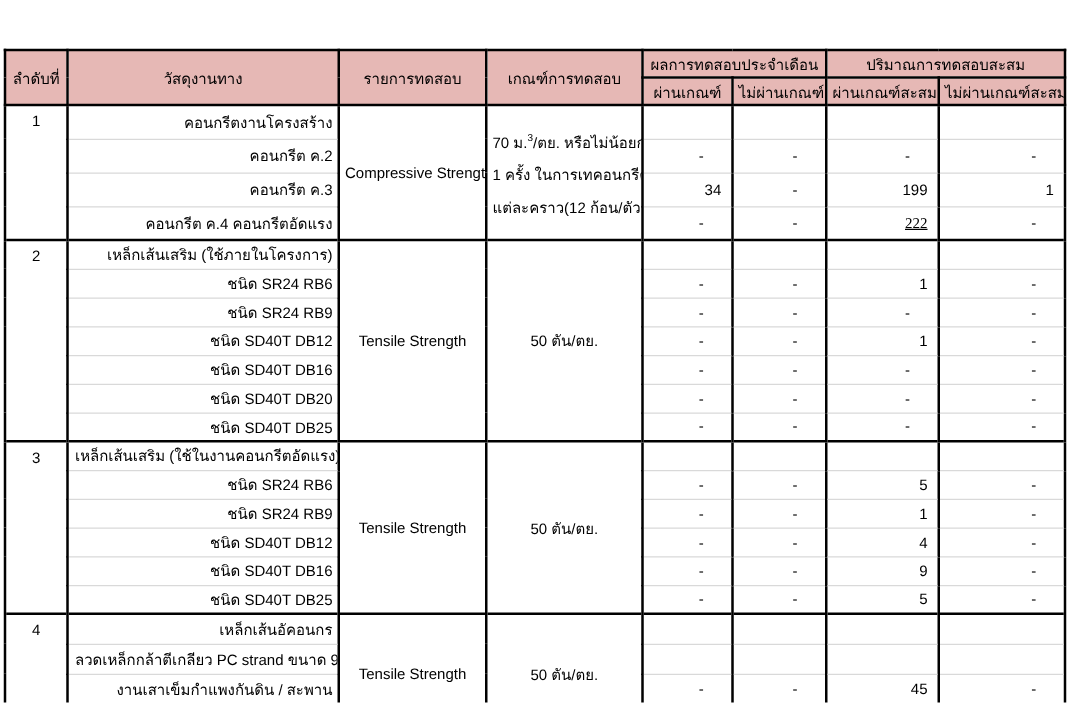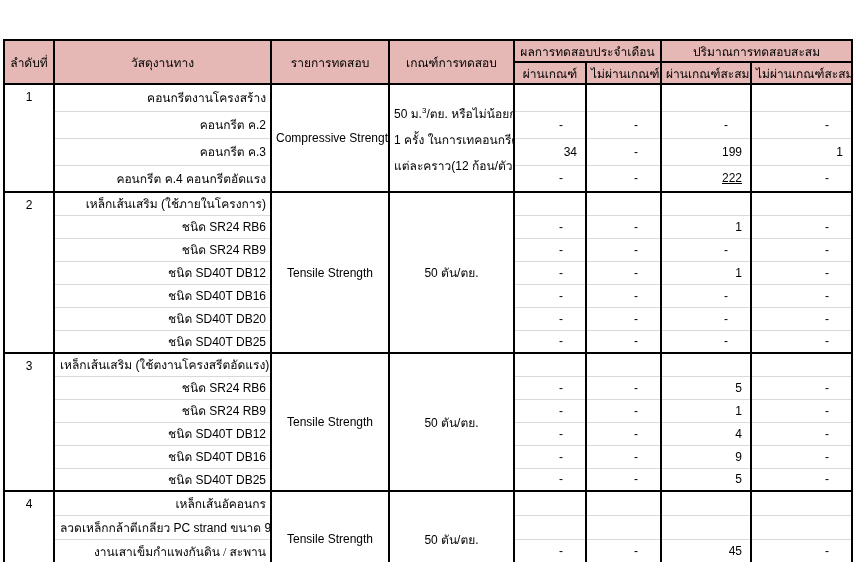--- a/index.html
+++ b/index.html
@@ -14,24 +14,24 @@
   table{border:2px solid #000;}
   tbody tr{height:23px;}
   tbody.s1 tr{height:27px;}
   tbody.s4 tr{height:24px;}
   tr.sep td{border-top:1px solid #d9d9d9;}
   td.no{text-align:center;vertical-align:top;padding-top:5px;}
   td.test,td.crit{text-align:center;vertical-align:middle;white-space:nowrap;}
   td.crit .cl{line-height:26px;}
   td.crit sup{font-size:8px;}
   td.mat{text-align:right;padding-left:5px;white-space:nowrap;}
-  td.mat.indent{padding-left:16px;font-family:Liberation Serif, serif;}
+  td.mat.indent{padding-left:16px;}
   td.val{text-align:right;padding-right:8px;white-space:nowrap;}
   td.val.dash{padding-right:22px;}
-  td.val.underline{text-decoration:underline;}
+  td.val.underline{text-decoration:underline;font-family:Liberation Serif, serif;}
 </style>
 </head>
 <body>
 
 <div class="wrap">
 <table>
   <colgroup>
     <col class="c-no">
         <col class="c-mat">
         <col class="c-test">
@@ -57,21 +57,21 @@
       <th>ไม่ผ่านเกณฑ์สะสม</th>
     </tr>
   </thead>
 
   <tbody class="s1">
     <tr>
       <td class="no" rowspan="4">1</td>
       <td class="mat">คอนกรีตงานโครงสร้าง</td>
       <td class="test" rowspan="4">Compressive Strength</td>
       <td class="crit" rowspan="4">
-        <div class="cl"><span>50 ม.</span><sup>3</sup><span>/ตย. หรือไม่น้อยกว่า</span></div>
+        <div class="cl"><span>70 ม.</span><sup>3</sup><span>/ตย. หรือไม่น้อยกว่า</span></div>
         <div class="cl">1 ครั้ง ในการเทคอนกรีต</div>
         <div class="cl">แต่ละคราว(12 ก้อน/ตัวอย่าง)</div>
       </td>
       <td class="val"></td>
       <td class="val"></td>
       <td class="val"></td>
       <td class="val"></td>
     </tr>
     <tr class="sep">
       <td class="mat">คอนกรีต ค.2</td>
@@ -147,21 +147,21 @@
       <td class="val dash">-</td>
       <td class="val dash">-</td>
       <td class="val dash">-</td>
       <td class="val dash">-</td>
     </tr>
   </tbody>
 
   <tbody class="s3">
     <tr>
       <td class="no" rowspan="6">3</td>
-      <td class="mat">เหล็กเส้นเสริม (ใช้ตงานโครงสรีตอัดแรง)</td>
+      <td class="mat">เหล็กเส้นเสริม (ใช้ในงานคอนกรีตอัดแรง)</td>
       <td class="test" rowspan="6">Tensile Strength</td>
       <td class="crit" rowspan="6">50 ตัน/ตย.</td>
       <td class="val"></td>
       <td class="val"></td>
       <td class="val"></td>
       <td class="val"></td>
     </tr>
     <tr class="sep">
       <td class="mat">ชนิด SR24 RB6</td>
       <td class="val dash">-</td>

